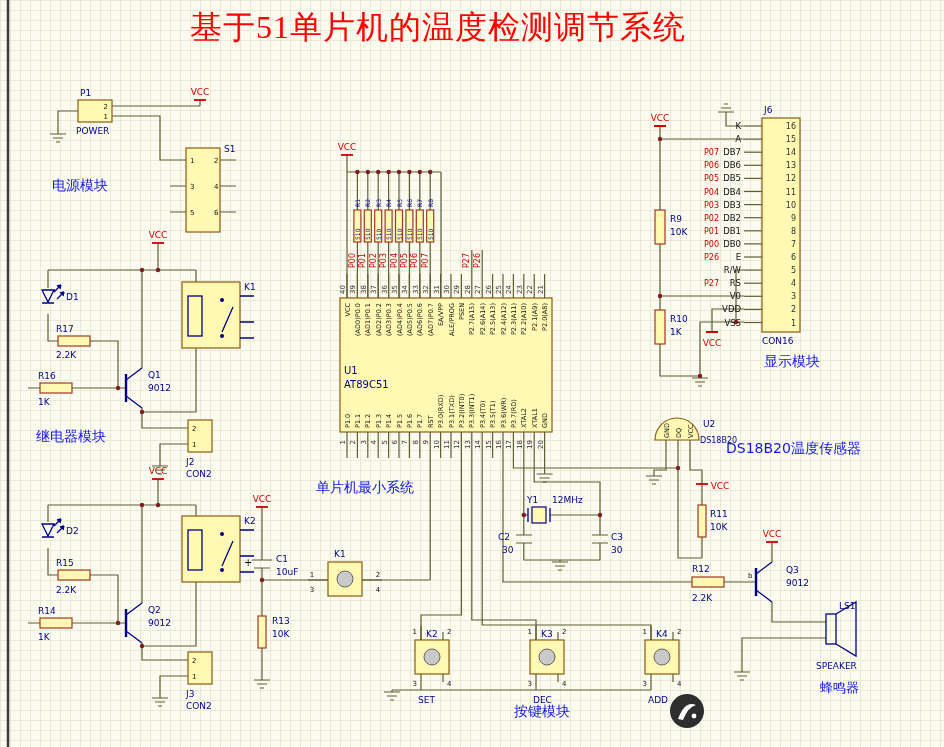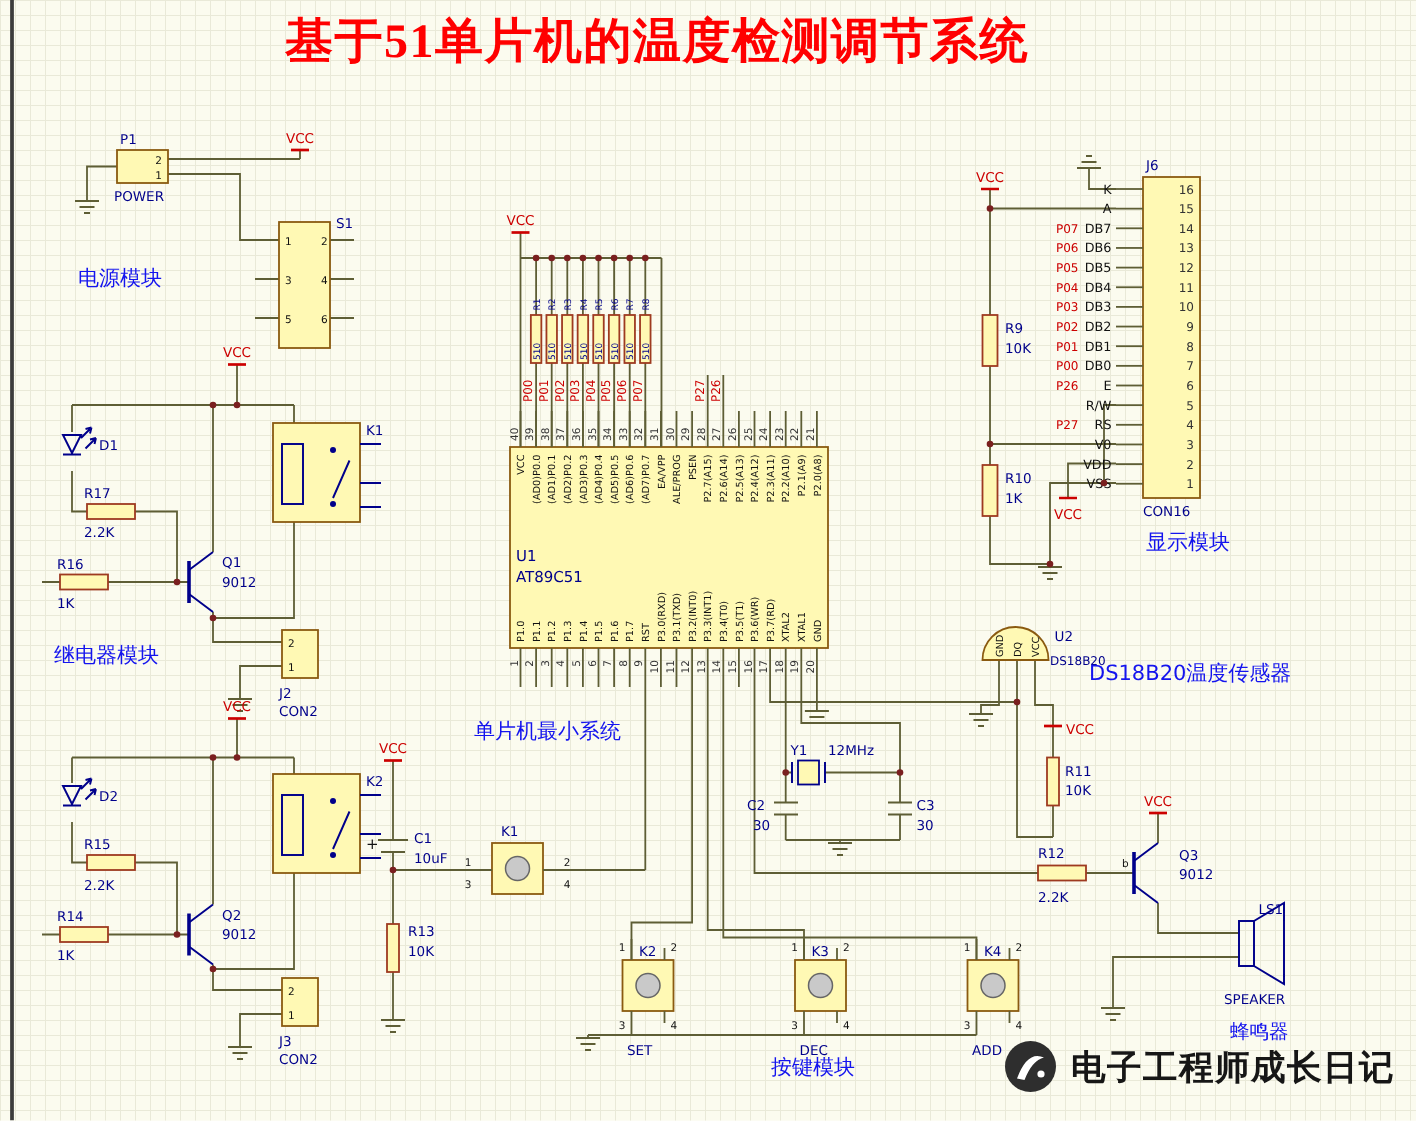--- a/index.html
+++ b/index.html
@@ -7,21 +7,21 @@
     position:relative;width:944px;height:747px;overflow:hidden;
     background-color:#FBFBEF;
     background-image:
       linear-gradient(#E9E9D8 1px, transparent 1px),
       linear-gradient(90deg,#E9E9D8 1px, transparent 1px);
     background-size:10px 10px;
     font-family:"DejaVu Sans",sans-serif;
   }
   .title{
     position:absolute;left:118px;top:6px;width:640px;text-align:center;
-    font-family:"Liberation Serif",serif;font-weight:bold;font-size:32px;color:#FF0000;
+    font-family:"Liberation Serif",serif;font-weight:normal;font-size:32px;color:#FF0000;
     letter-spacing:1px;white-space:nowrap;
   }
   .wm{position:absolute;left:668px;top:692px;display:flex;align-items:center;gap:8px;}
   .wm-text{font-size:23px;font-weight:bold;color:#161616;letter-spacing:1px;white-space:nowrap;}
   svg text{font-family:"DejaVu Sans",sans-serif;}
   .w{stroke:#5E5E35;stroke-width:1.2;fill:none;}
   .bord{stroke:#3C3C3C;stroke-width:2.5;fill:none;}
   .pw{stroke:#CC0000;stroke-width:1.8;fill:none;}
   .t{stroke:#00008B;stroke-width:2.4;fill:none;}
   .sym{stroke:#00008B;stroke-width:1.3;fill:none;}
@@ -586,16 +586,15 @@
 </svg>
 
 <div class="title">基于51单片机的温度检测调节系统</div>
 
 <div class="wm">
   <svg width="38" height="38" viewBox="0 0 38 38">
     <circle cx="19" cy="19" r="17" fill="#2E2E2E"></circle>
     <path d="M10,27 Q17,8 28,13 Q20,15 15,28 Z" fill="#FFFFFF"></path>
     <circle cx="26" cy="24" r="2.4" fill="#FFFFFF"></circle>
   </svg>
-  <span class="wm-text">电子工程师成长日记</span>
 </div>
 
 </div>
 
 </body></html>

